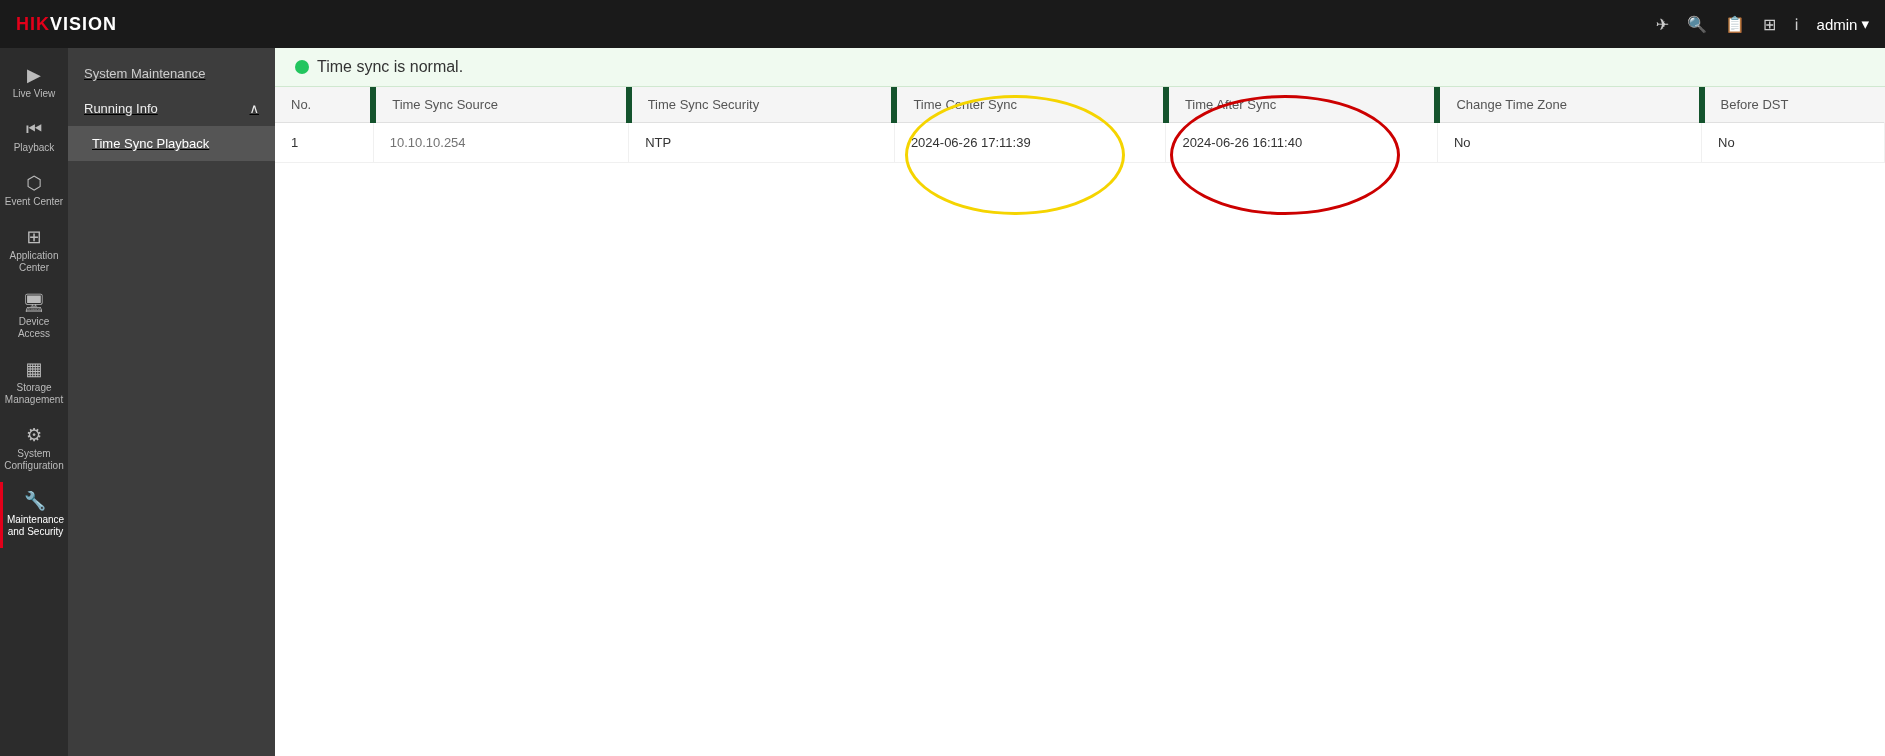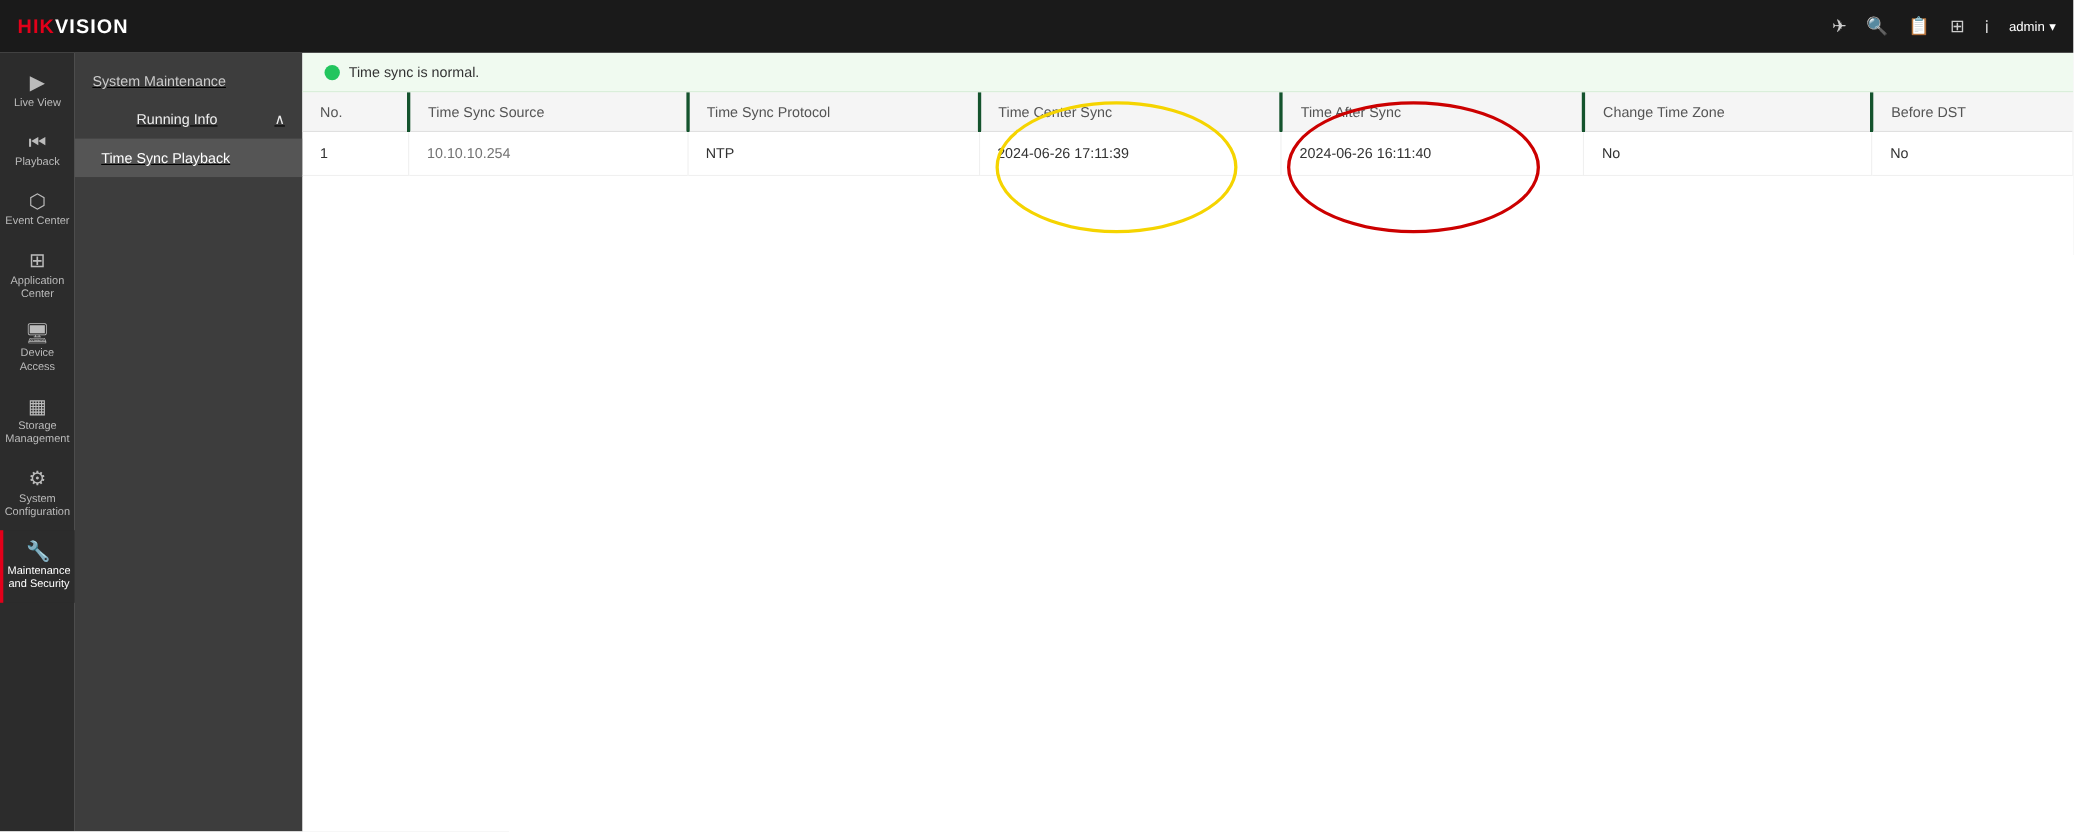--- a/index.html
+++ b/index.html
@@ -29,21 +29,21 @@
       align-items: center;
       gap: 18px;
     }
     .topbar-icon {
       color: #ccc;
       font-size: 16px;
       cursor: pointer;
     }
     .topbar-user {
       color: #fff;
-      font-size: 12px;
+      font-size: 15px;
       cursor: pointer;
       display: flex;
       align-items: center;
       gap: 4px;
     }
 
     
     .main-layout {
       display: flex;
       flex: 1;
@@ -99,21 +99,20 @@
       cursor: pointer;
     }
     .secondary-sidebar-section {
       padding: 10px 16px;
       color: #eee;
       font-size: 13px;
       display: flex;
       justify-content: space-between;
       align-items: center;
       cursor: pointer;
-      margin-left: 40px;
     }
     .secondary-sidebar-active {
       padding: 10px 16px 10px 24px;
       color: #fff;
       font-size: 13px;
       background: #555;
       cursor: pointer;
     }
 
     
@@ -126,21 +125,21 @@
     }
 
     
     .status-bar {
       background: #f0faf0;
       border-bottom: 1px solid #d0e8d0;
       padding: 10px 20px;
       display: flex;
       align-items: center;
       gap: 8px;
-      font-size: 13px;
+      font-size: 16px;
       color: #333;
     }
     .status-dot {
       width: 14px;
       height: 14px;
       background: #22c55e;
       border-radius: 50%;
       flex-shrink: 0;
     }
 
@@ -156,21 +155,21 @@
     }
     thead tr {
       background: #f5f5f5;
       border-bottom: 1px solid #e0e0e0;
     }
     thead th {
       padding: 10px 16px;
       text-align: left;
       color: #555;
       font-weight: normal;
-      border-right: 3px solid #14532d;
+      border-right: 6px solid #14532d;
     }
     thead th:last-child { border-right: none; }
     tbody tr {
       border-bottom: 1px solid #f0f0f0;
     }
     tbody td {
       padding: 12px 16px;
       color: #333;
       border-right: 1px solid #f0f0f0;
     }
@@ -266,21 +265,21 @@
       <div class="status-dot"></div>
       <span>Time sync is normal.</span>
     </div>
 
     <div class="table-container" style="position:relative;">
       <table>
         <thead>
           <tr>
             <th>No.</th>
             <th>Time Sync Source</th>
-            <th>Time Sync Protocol</th>
+            <th>Time Sync Security</th>
             <th>Time Center Sync</th>
             <th>Time After Sync</th>
             <th>Change Time Zone</th>
             <th>Before DST</th>
           </tr>
         </thead>
         <tbody>
           <tr>
             <td>1</td>
             <td class="link-cell">10.10.10.254</td>

